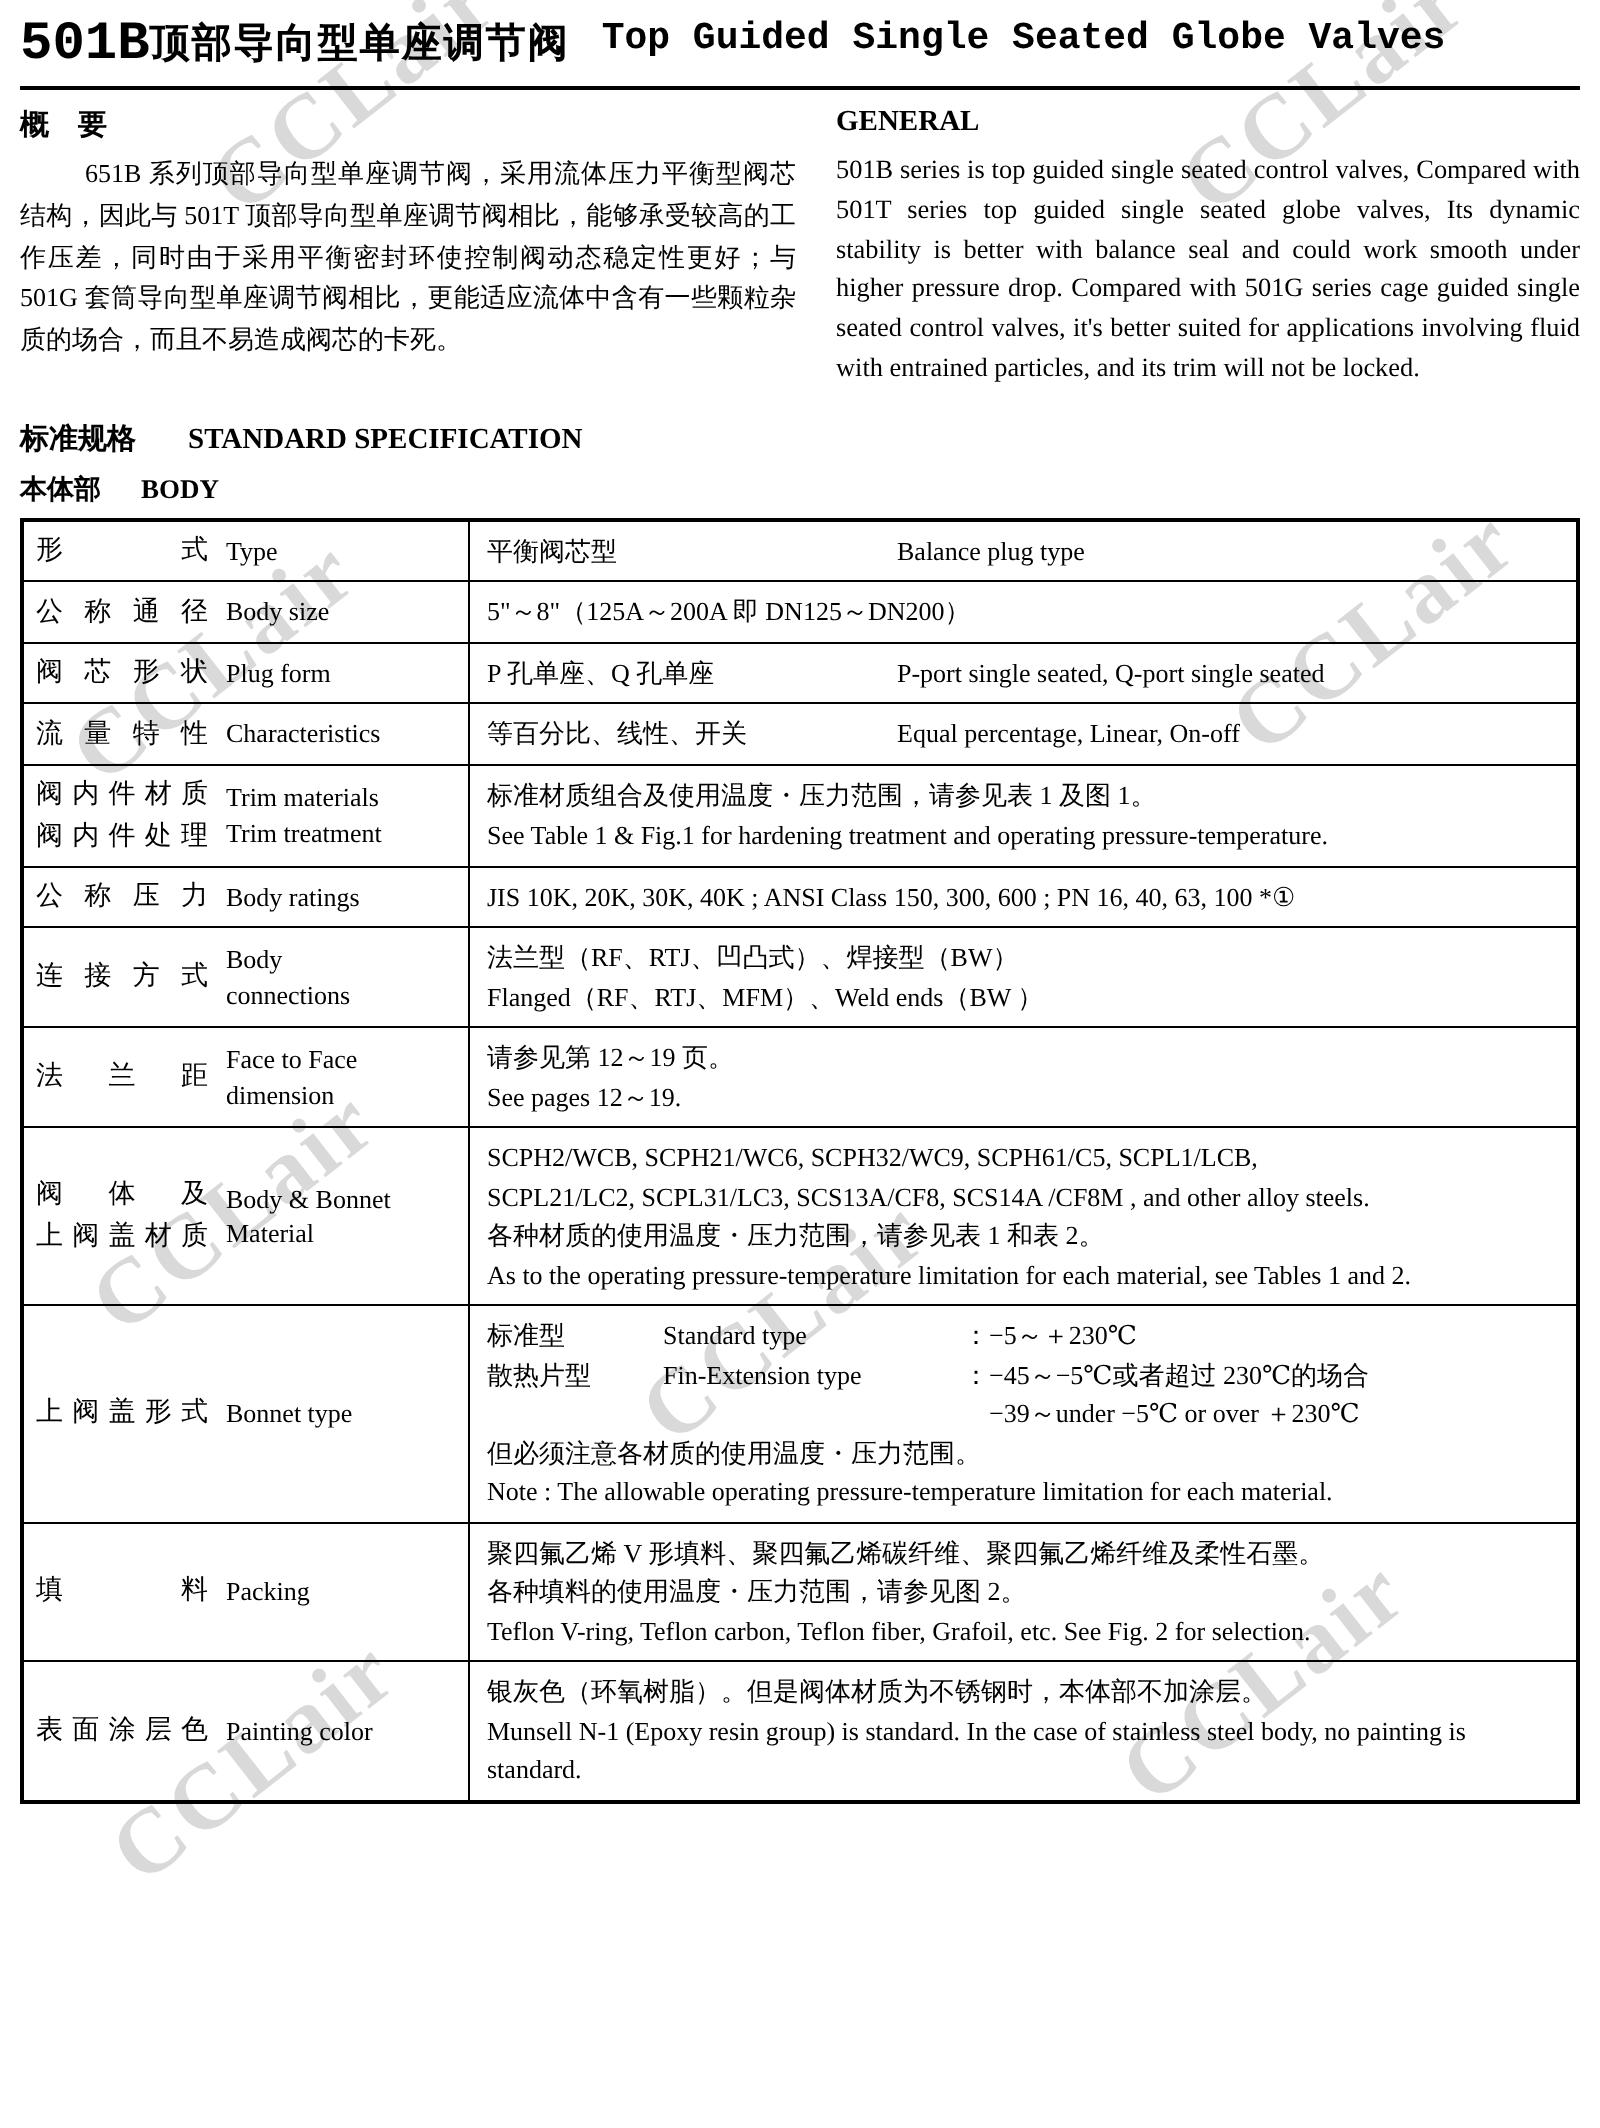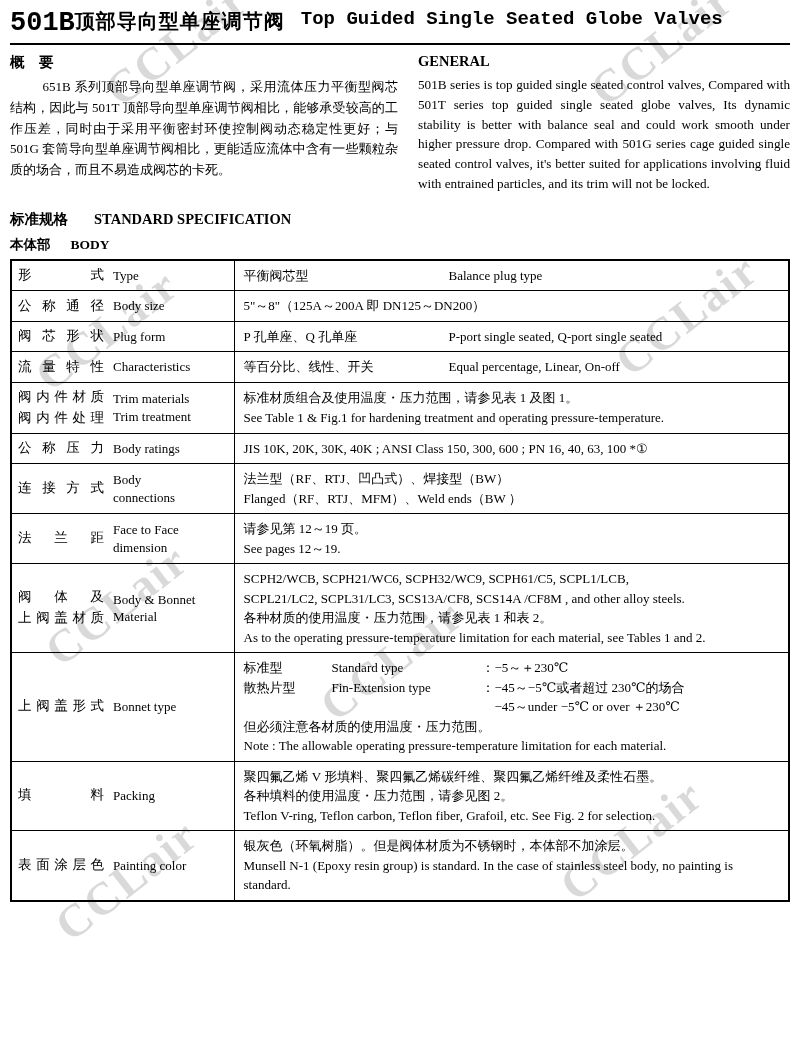--- a/index.html
+++ b/index.html
@@ -273,21 +273,21 @@
                 <span class="tc">：−5～＋230℃</span>
               </div>
               <div class="trip">
                 <span class="ta">散热片型</span>
                 <span class="tb">Fin-Extension type</span>
                 <span class="tc">：−45～−5℃或者超过 230℃的场合</span>
               </div>
               <div class="trip">
                 <span class="ta"></span>
                 <span class="tb"></span>
-                <span class="tc ind">−45～under −5℃ or over ＋230℃</span>
+                <span class="tc ind">−39～under −5℃ or over ＋230℃</span>
               </div>
               <div class="cline">但必须注意各材质的使用温度・压力范围。</div>
               <div class="cline">Note : The allowable operating pressure-temperature limitation for each material.</div>
             </td>
           </tr>
           <tr>
             <td class="label-cell">
               <div class="label-wrap">
                 <div class="lab-zh">
                   <div>填料</div>

